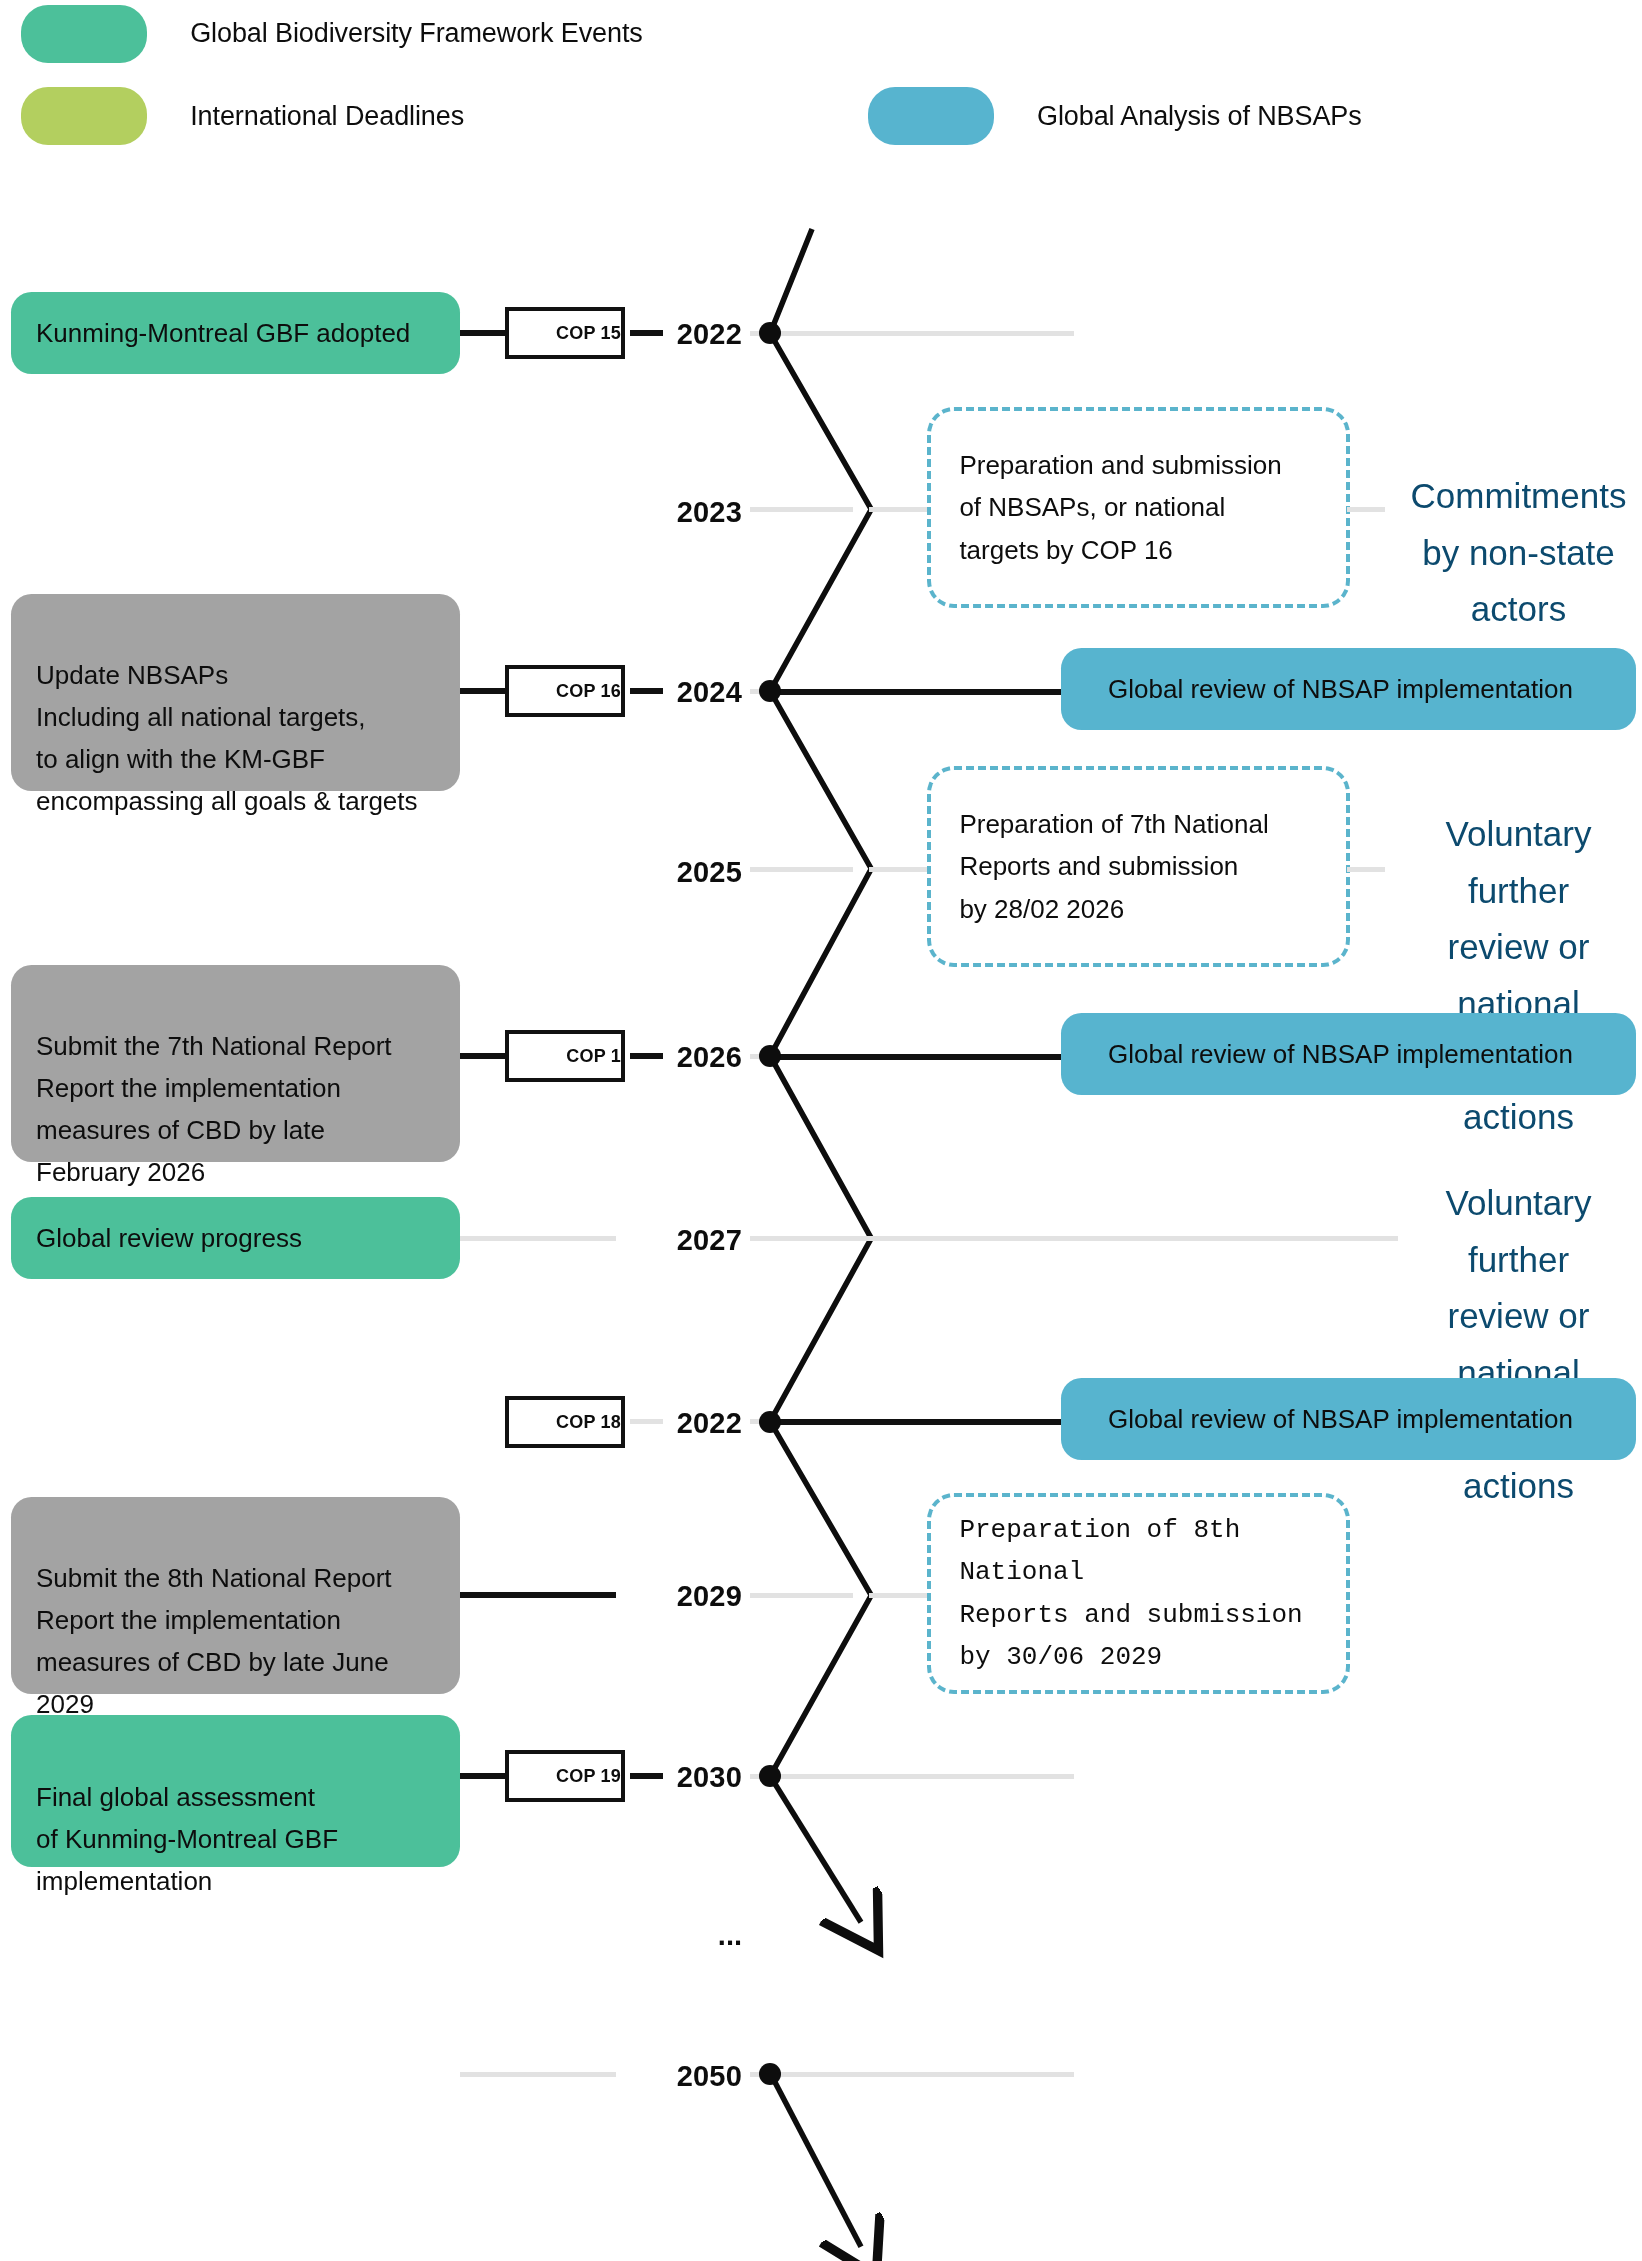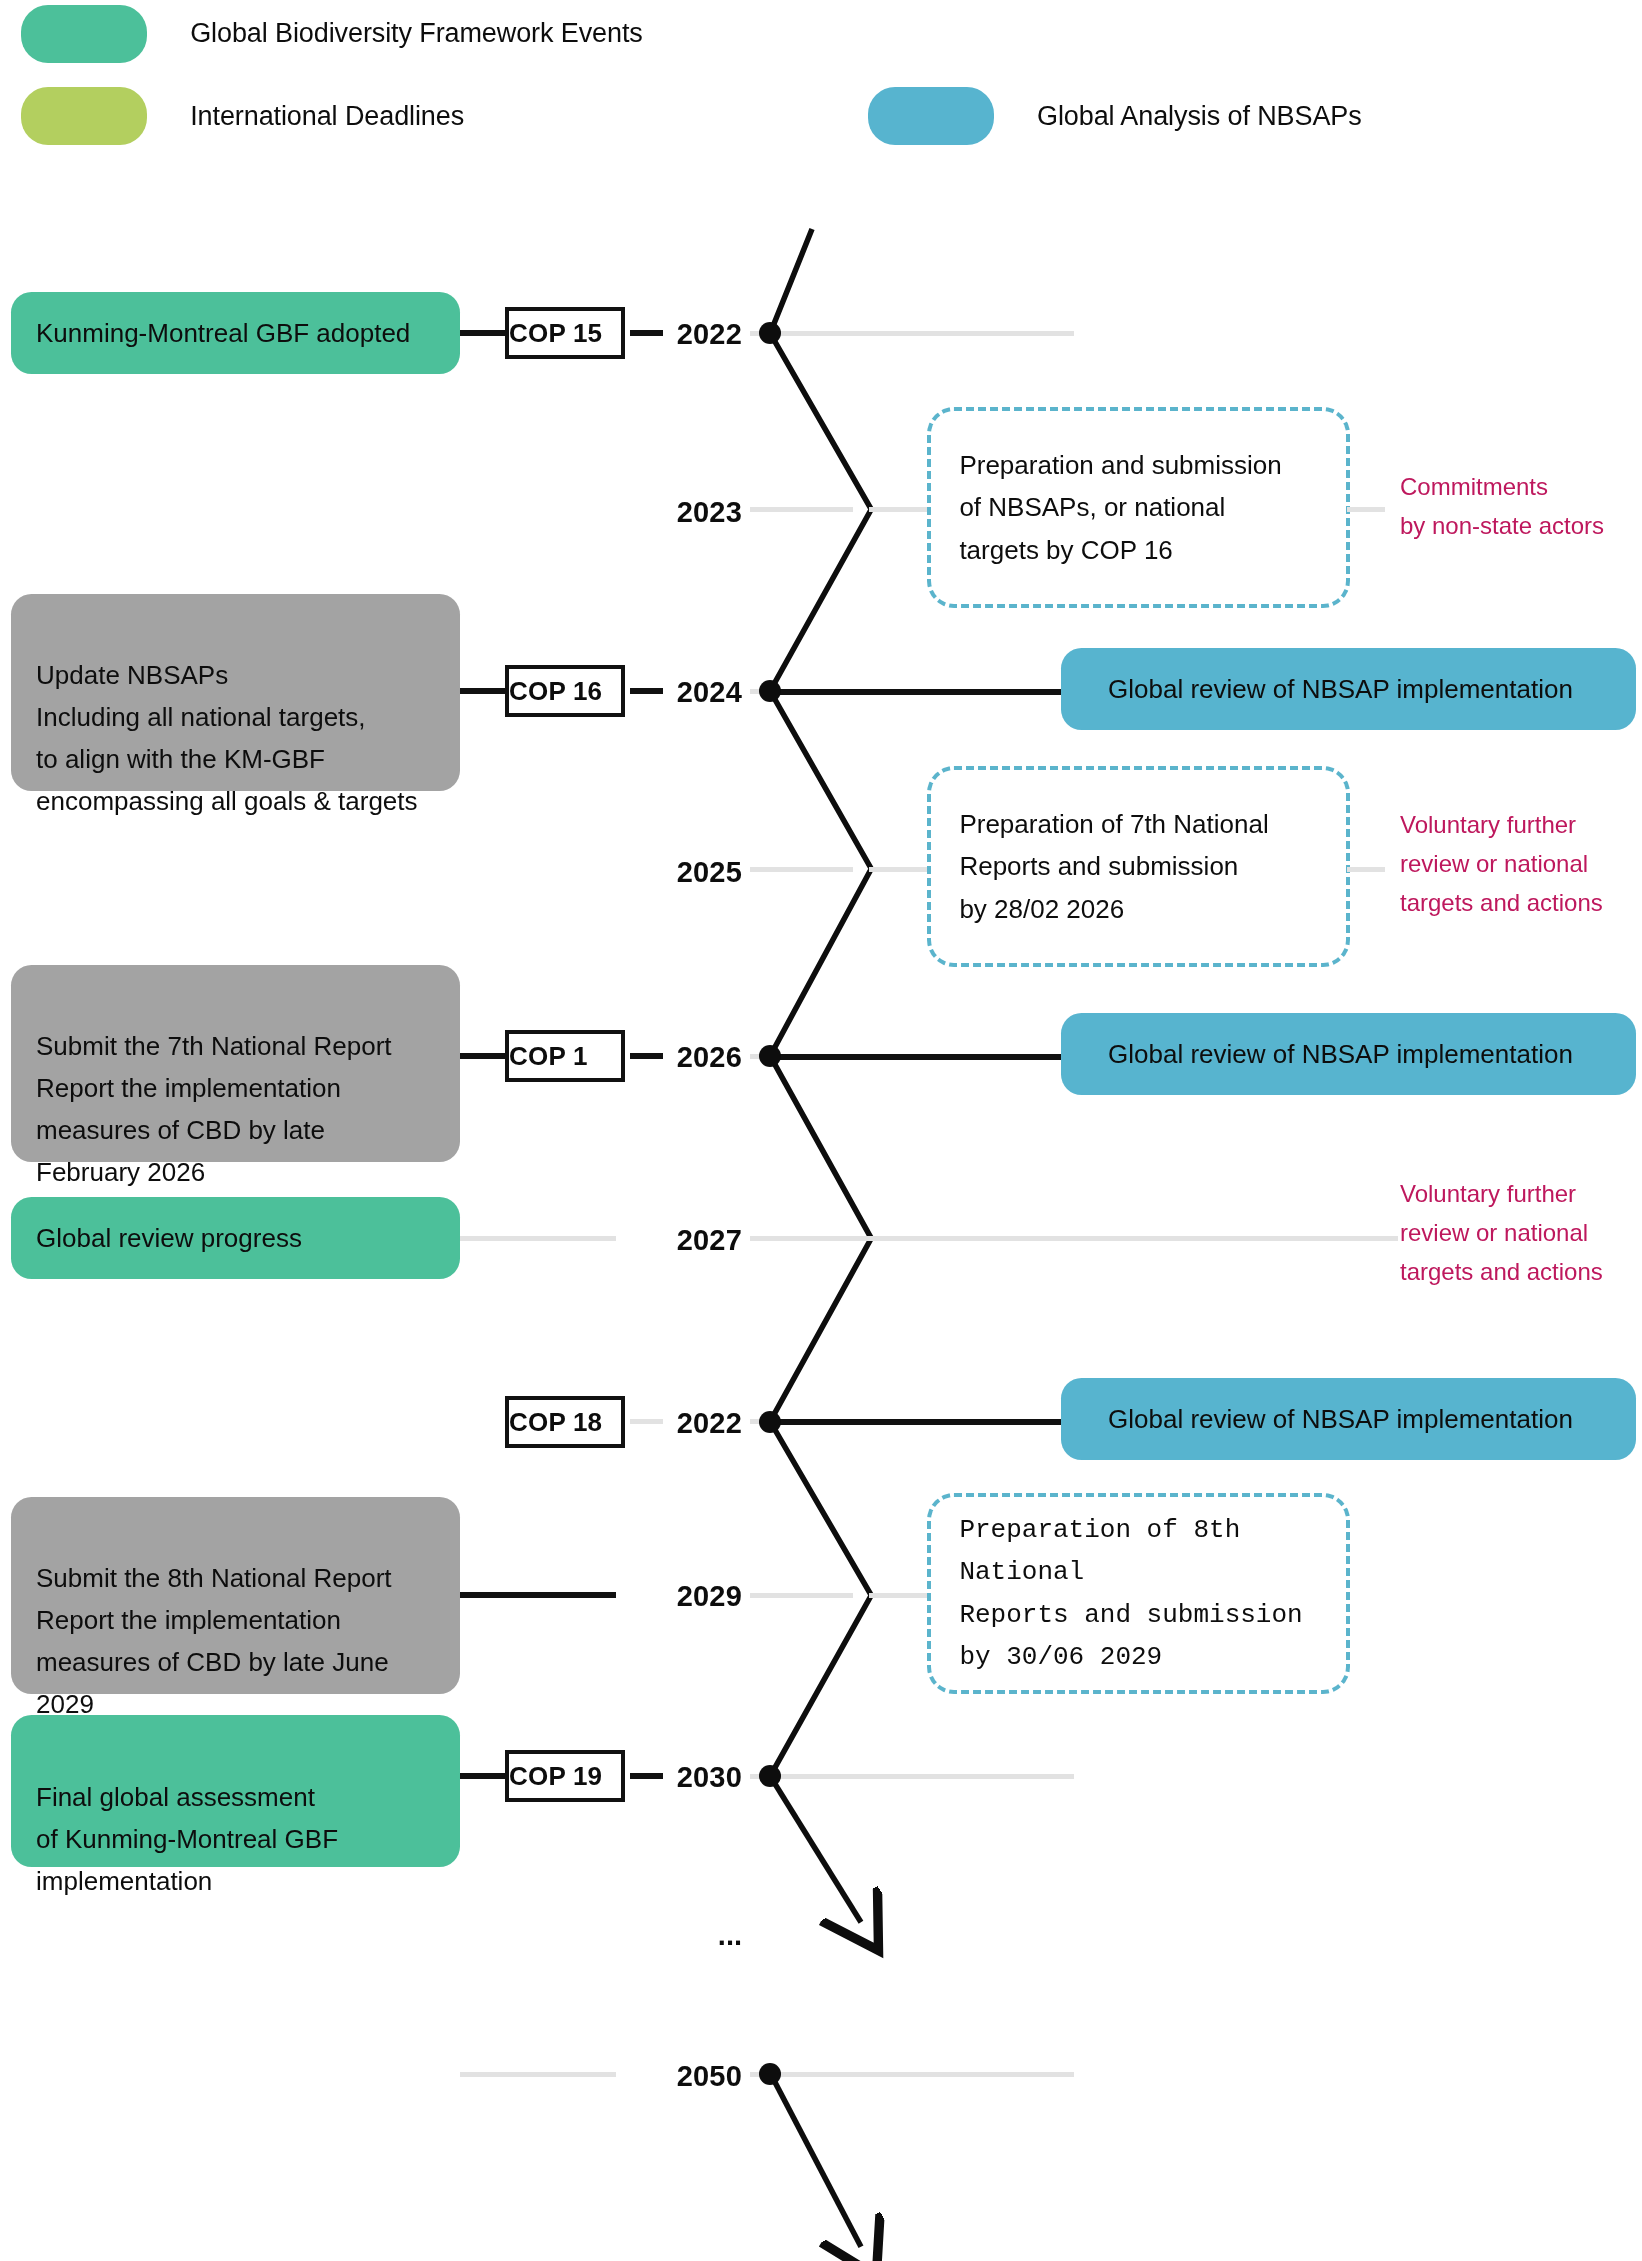--- a/index.html
+++ b/index.html
@@ -75,26 +75,26 @@
     width: 22px; height: 22px;
     border-radius: 50%;
     background: #0d0d0d;
   }
 
   
   .cop {
     position: absolute;
     border: 4.7px solid #111111;
     background: #ffffff;
-    font-size: 26px;
+    font-size: 18px;
     font-weight: bold;
     color: #0d0d0d;
     display: flex;
     align-items: center;
-    justify-content: flex-start;
+    justify-content: flex-end;
     height: 52px;
     width: 120px;
     letter-spacing: 0.2px;
   }
 
   
   .pill {
     position: absolute;
     border-radius: 20.5px;
     padding: 36px 25px;
@@ -116,24 +116,25 @@
     line-height: 1.62;
     color: #0d0d0d;
     padding: 24px 28.4px;
     display: flex;
     flex-direction: column;
     justify-content: center;
   }
 
   .sidetext {
     position: absolute;
-    font-size: 24px;
+    font-size: 35px;
     line-height: 1.62;
-    color: #be185d;
+    color: #0c4a6e;
     white-space: pre-line;
+    text-align: center;
   }
 
   svg.zig { position: absolute; left: 0; top: 0; width: 1643px; height: 2261px; pointer-events: none; }
 </style>
 </head>
 <body>
 
 <div id="root">
 
   <div id="legend">

